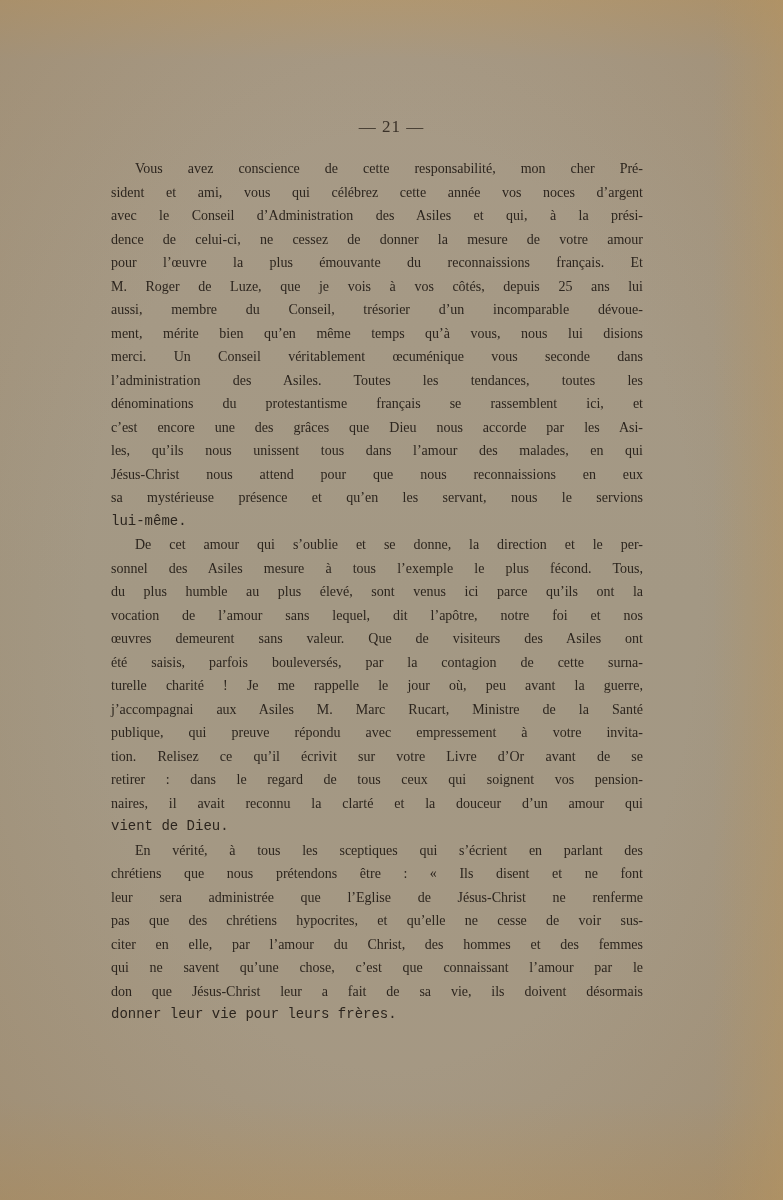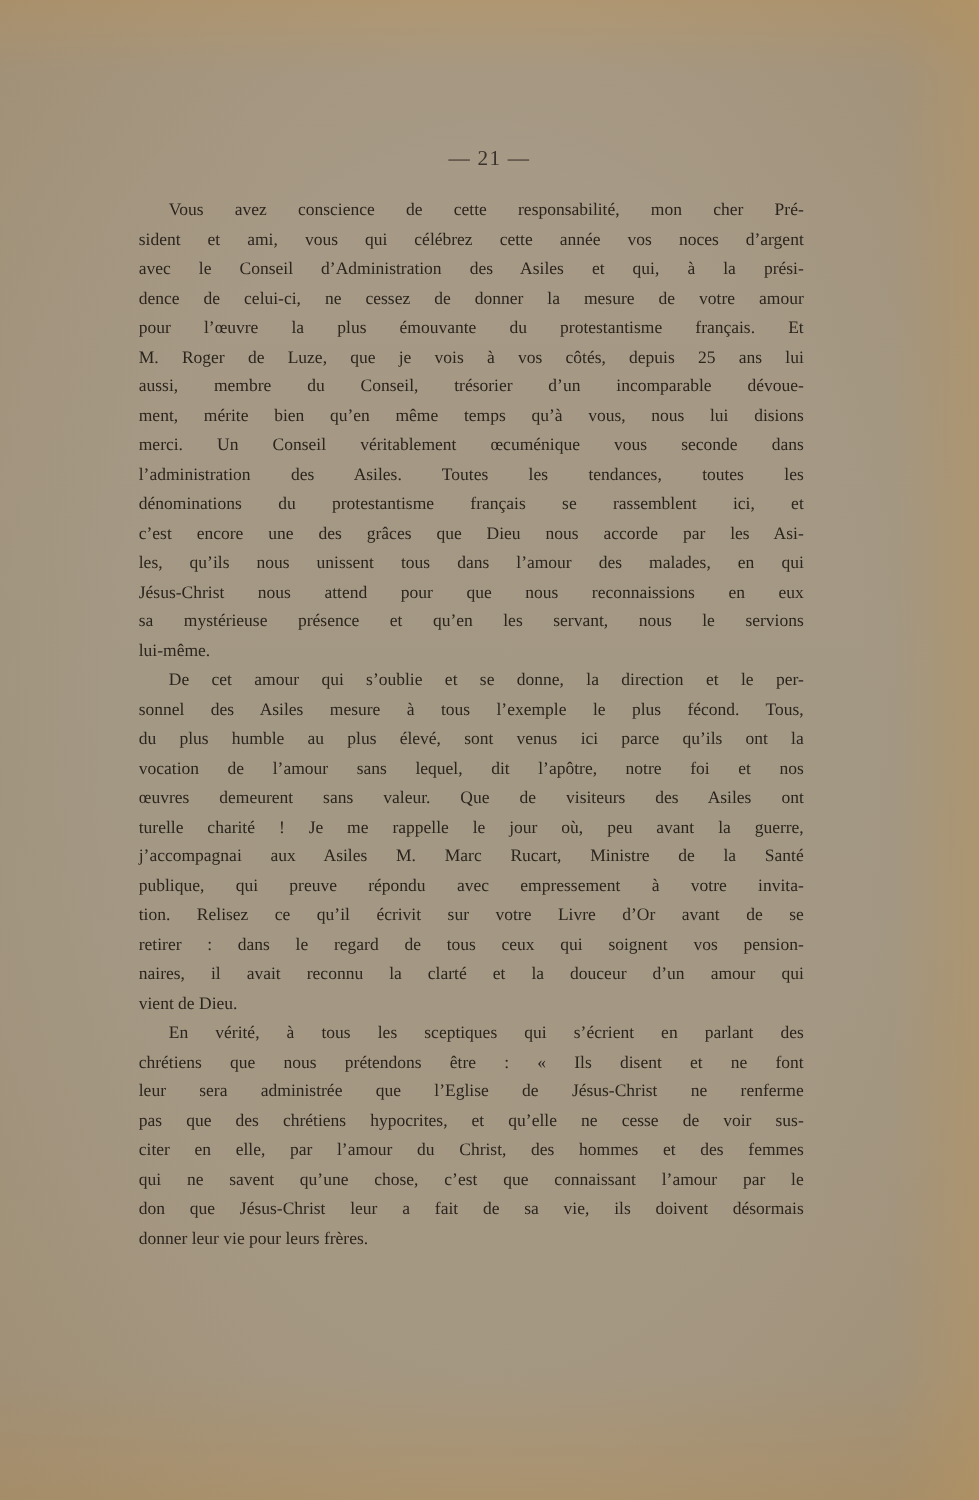--- a/index.html
+++ b/index.html
@@ -23,53 +23,54 @@
       font-family: "Liberation Serif", "DejaVu Serif", serif;
       font-size: 17px; color: #3a3128; letter-spacing: 1px;
     }
     .text {
       position: absolute; left: 111px; top: 157px; width: 532px;
       font-family: "Liberation Serif", "DejaVu Serif", serif;
       font-size: 14px; line-height: 23.5px; color: #2c251e;
       text-align: justify;
     }
     .line { display: block; text-align: justify; text-align-last: justify; white-space: nowrap; height: 23.5px; }
-    .line.last { text-align-last: left; }
+    .line.last { text-align-last: left; font-family: Liberation Mono, monospace; }
     .line.indent { padding-left: 24px; }
   </style>
 </head>
 <body>
 
 <div class="page">
   <div class="folio">— 21 —</div>
   <div class="text" id="body-text">
       <div>
         <span class="line indent">Vous avez conscience de cette responsabilité, mon cher Pré-</span>
         <span class="line">sident et ami, vous qui célébrez cette année vos noces d’argent</span>
         <span class="line">avec le Conseil d’Administration  des Asiles  et qui,  à la  prési-</span>
         <span class="line">dence de celui-ci, ne cessez de donner la mesure de votre amour</span>
-        <span class="line">pour l’œuvre la plus émouvante du protestantisme français. Et</span>
+        <span class="line">pour l’œuvre la plus émouvante du reconnaissions français. Et</span>
         <span class="line">M. Roger de Luze, que je vois à vos côtés, depuis 25 ans lui</span>
         <span class="line">aussi, membre du Conseil, trésorier d’un incomparable dévoue-</span>
         <span class="line">ment, mérite bien qu’en même temps qu’à vous, nous lui disions</span>
         <span class="line">merci. Un Conseil véritablement œcuménique vous seconde dans</span>
         <span class="line">l’administration des Asiles. Toutes les tendances, toutes les</span>
         <span class="line">dénominations du protestantisme français se rassemblent ici, et</span>
         <span class="line">c’est encore une des grâces que Dieu nous accorde par les Asi-</span>
         <span class="line">les, qu’ils nous unissent tous dans l’amour des malades, en qui</span>
         <span class="line">Jésus-Christ nous attend pour que nous reconnaissions en eux</span>
         <span class="line">sa mystérieuse présence et qu’en les servant, nous le servions</span>
         <span class="line last">lui-même.</span>
       </div>
       <div>
         <span class="line indent">De cet amour qui s’oublie et se donne, la direction et le per-</span>
         <span class="line">sonnel des Asiles mesure à tous l’exemple le plus fécond. Tous,</span>
         <span class="line">du plus humble au plus élevé, sont venus ici parce qu’ils ont la</span>
         <span class="line">vocation de l’amour sans lequel, dit l’apôtre, notre foi et nos</span>
         <span class="line">œuvres demeurent sans valeur. Que de visiteurs des Asiles ont</span>
+        <span class="line">été saisis, parfois bouleversés, par la contagion de cette surna-</span>
         <span class="line">turelle charité ! Je me rappelle le jour où, peu avant la guerre,</span>
         <span class="line">j’accompagnai aux Asiles M. Marc Rucart, Ministre de la Santé</span>
         <span class="line">publique, qui preuve répondu avec empressement à votre invita-</span>
         <span class="line">tion. Relisez ce qu’il écrivit sur votre Livre d’Or avant de se</span>
         <span class="line">retirer : dans le regard de tous ceux qui soignent vos pension-</span>
         <span class="line">naires, il avait reconnu la clarté et la douceur d’un amour qui</span>
         <span class="line last">vient de Dieu.</span>
       </div>
       <div>
         <span class="line indent">En vérité, à tous les sceptiques qui s’écrient en parlant des</span>

